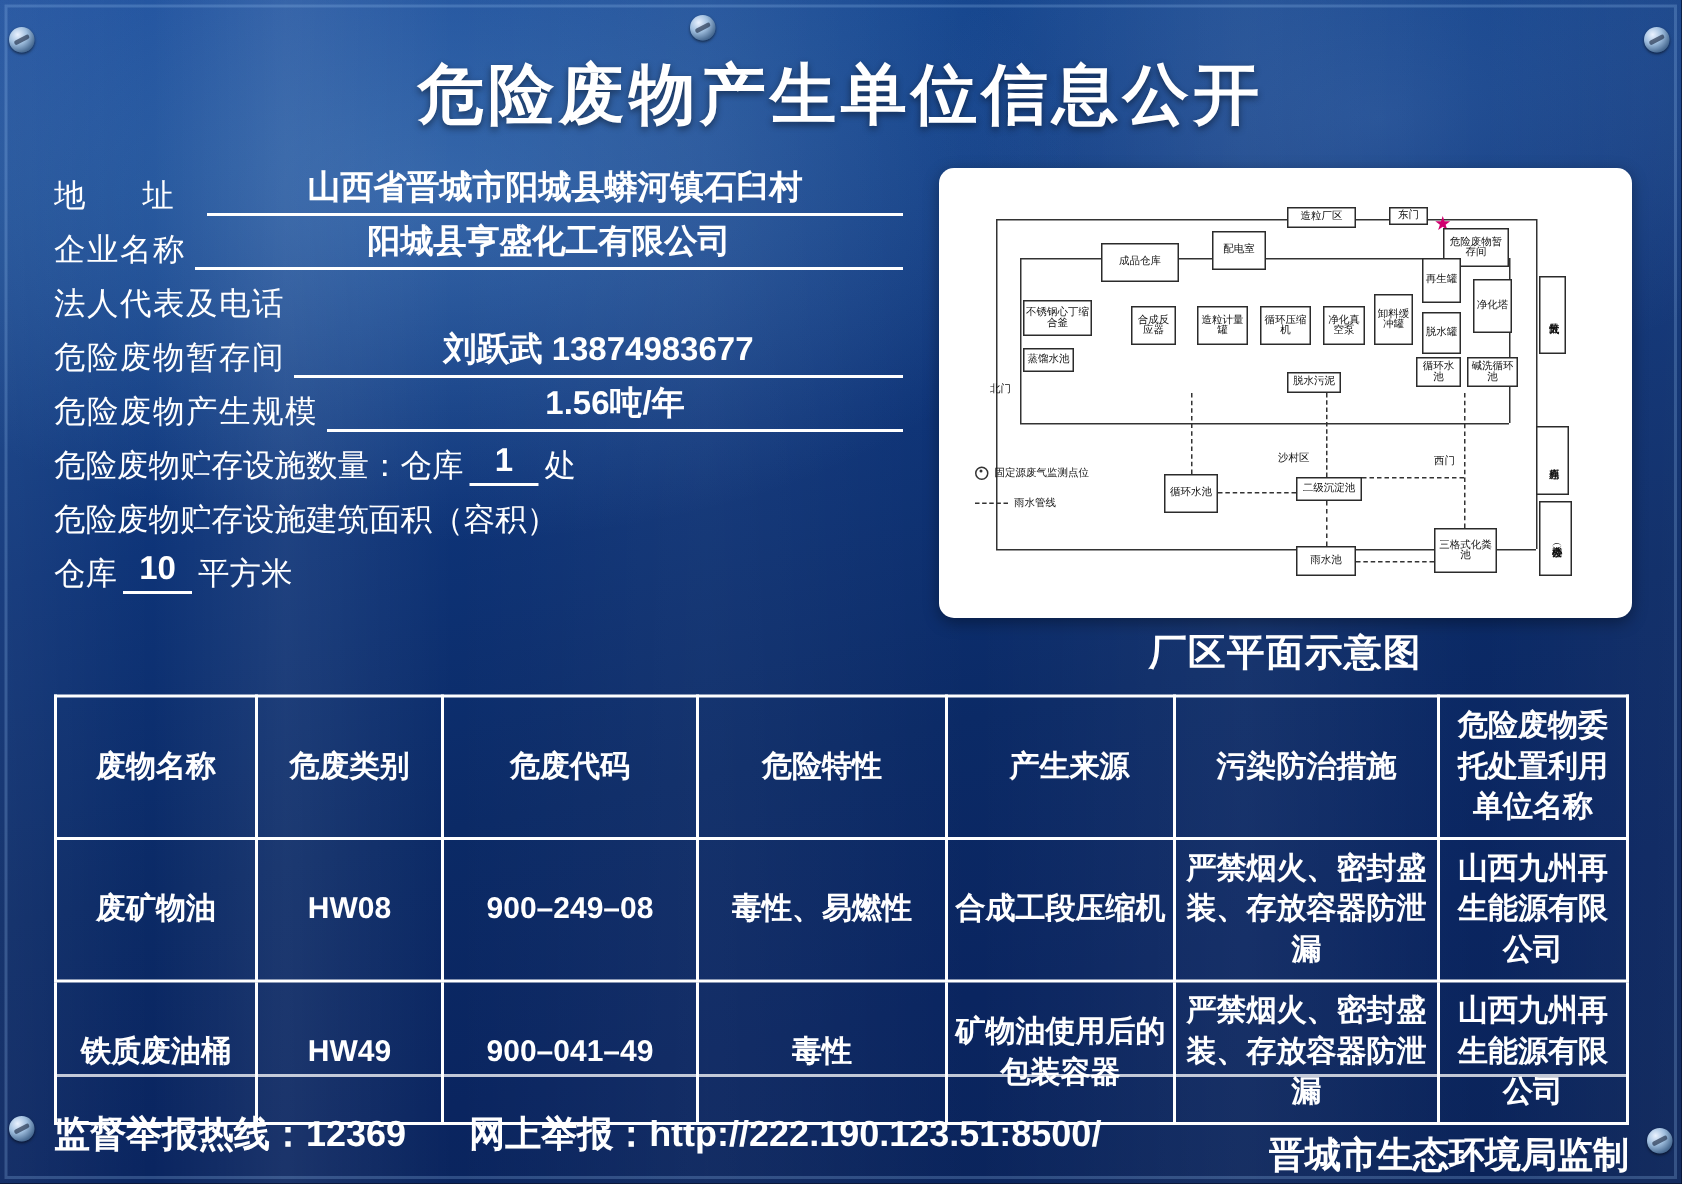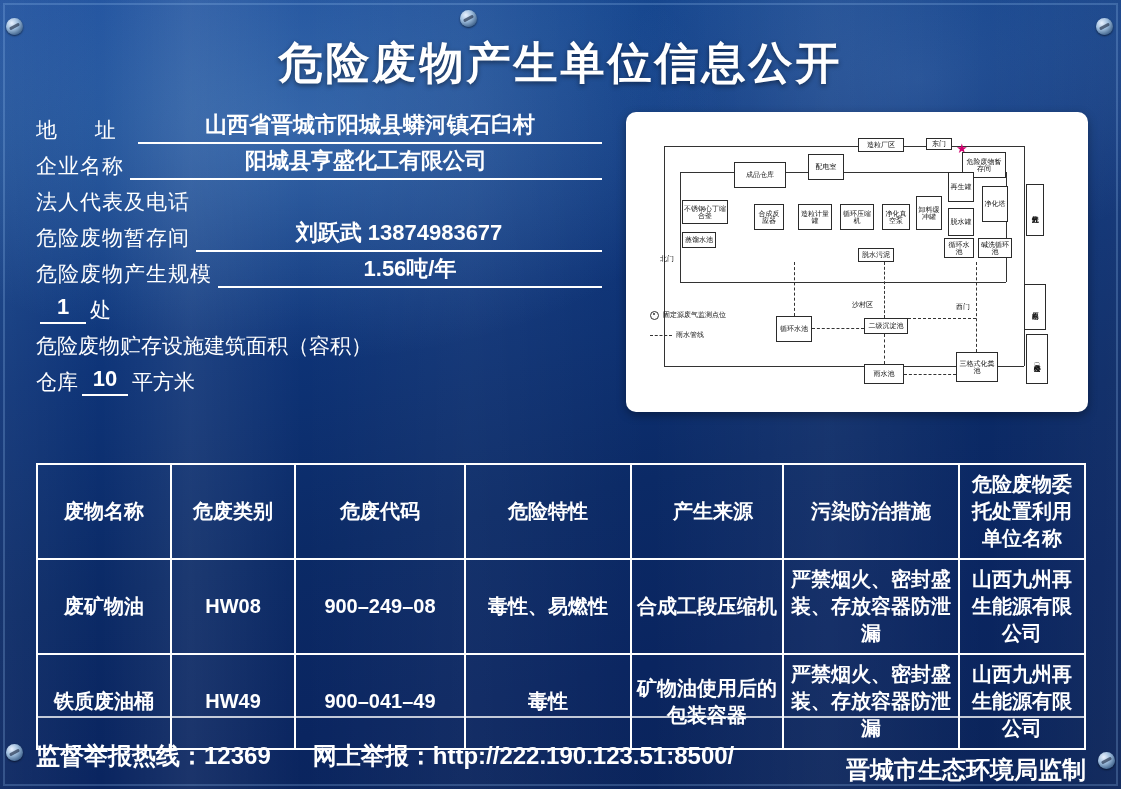--- a/index.html
+++ b/index.html
@@ -276,20 +276,21 @@
       <span class="lab">危险废物暂存间</span>
       <span class="fill">刘跃武 13874983677</span>
     </div>
 
     <div class="row">
       <span class="lab">危险废物产生规模</span>
       <span class="fill">1.56吨/年</span>
     </div>
 
     <div class="row">
+      <span class="plain">危险废物贮存设施数量：仓库</span>
       <span class="fill sm">1</span>
       <span class="plain">处</span>
     </div>
 
     <div class="row">
       <span class="plain">危险废物贮存设施建筑面积（容积）</span>
     </div>
 
     <div class="row">
       <span class="plain">仓库</span>
@@ -354,20 +355,21 @@
         <div class="mp mbox" style="left: 150px; top: 204px; width: 36px; height: 26px;">循环水池</div>
         <div class="mp mbox" style="left: 238px; top: 206px; width: 44px; height: 16px;">二级沉淀池</div>
         <div class="mp mbox" style="left: 238px; top: 252px; width: 40px; height: 20px;">雨水池</div>
         <div class="mp mbox" style="left: 330px; top: 240px; width: 42px; height: 30px;">三格式化粪池</div>
         <div class="mp mbox vert" style="left: 400px; top: 72px; width: 18px; height: 52px;">最大分气缸</div>
         <div class="mp mbox vert" style="left: 398px; top: 172px; width: 22px; height: 46px;">原料仓库</div>
         <div class="mp mbox vert" style="left: 400px; top: 222px; width: 22px; height: 50px;">办公楼（南楼）</div>
       </div>
   </div>
 
+  <div class="map-caption">厂区平面示意图</div>
 
   <table class="waste">
     <thead>
       <tr>
         <th style="width:124px;">废物名称</th>
         <th style="width:114px;">危废类别</th>
         <th style="width:160px;">危废代码</th>
         <th style="width:156px;">危险特性</th>
         <th style="width:130px;padding-left:16px;">产生来源</th>
         <th style="width:166px;">污染防治措施</th>

